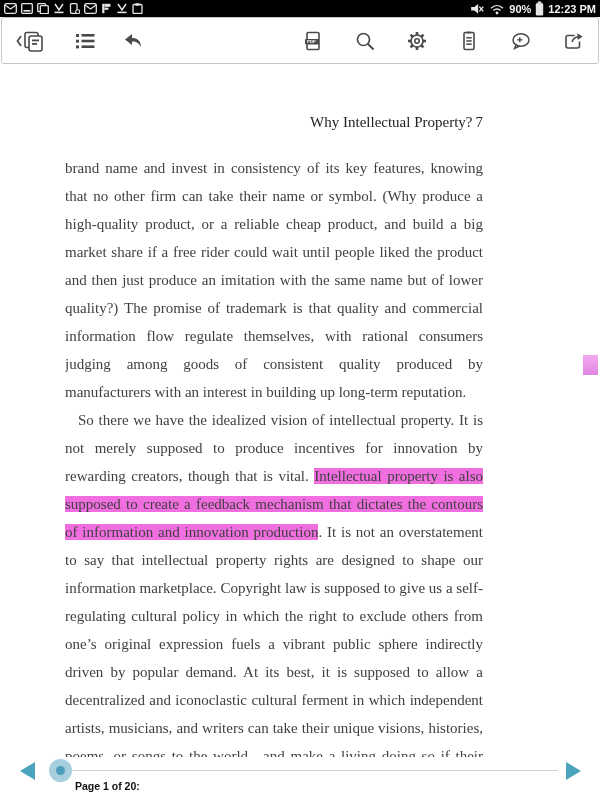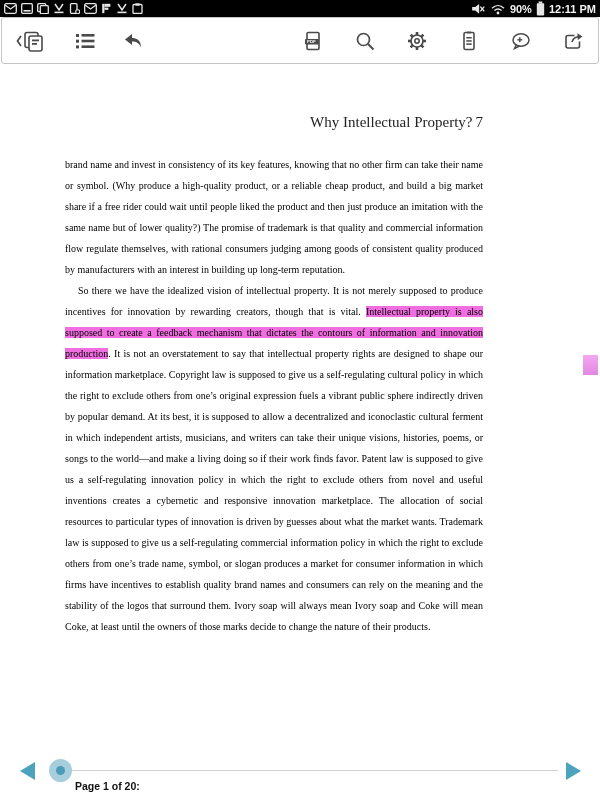--- a/index.html
+++ b/index.html
@@ -25,22 +25,22 @@
     color:#4a4a4a; cursor:pointer; }
   .tb-btn svg { display:block; }
   .back-combo { display:flex; align-items:center; color:#4a4a4a; }
 
   
   .pagewrap { position:absolute; top:64px; left:0; width:600px; height:693px; background:#fff; overflow:hidden; }
   .pageheader { position:absolute; top:50px; left:65px; width:418px; text-align:right;
     font-family:"Liberation Serif","DejaVu Serif",serif; font-size:15px; color:#222;
     display:flex; justify-content:flex-end; align-items:baseline; gap:3px; }
   .bodytext { position:absolute; top:90px; left:65px; width:418px; height:612px; overflow:hidden;
-    font-family:"Liberation Serif","DejaVu Serif",serif; font-size:10px; line-height:21px;
-    color:#000000; text-align:justify; }
+    font-family:"Liberation Serif","DejaVu Serif",serif; font-size:15px; line-height:28px;
+    color:#404040; text-align:justify; }
   .bodytext p.indent { text-indent:13px; }
   .hl { background:#f06ee0; }
 
   
   .hl-tab { position:absolute; top:355px; left:583px; width:15px; height:20px;
     background:linear-gradient(#f2a9f0,#e187e3); cursor:pointer; }
 
   
   .track { position:absolute; top:770px; left:58px; width:500px; height:1px; background:#d2d2d2; }
   .arrow { position:absolute; width:0; height:0; cursor:pointer; }
@@ -104,21 +104,21 @@
     <svg width="16" height="14" viewBox="0 0 20 16">
         <path d="M2.5 7 C7 2.8 13 2.8 17.5 7" fill="none" stroke="#e6e6e6" stroke-width="1.7"></path>
         <path d="M5.5 10 C8.2 7.6 11.8 7.6 14.5 10" fill="none" stroke="#e6e6e6" stroke-width="1.7"></path>
         <circle cx="10" cy="13" r="1.8" fill="#e6e6e6"></circle>
       </svg>
     <span>90%</span>
     <svg width="9" height="15" viewBox="0 0 9 15">
         <rect x="2.7" y="0.5" width="3.6" height="2" fill="#e6e6e6"></rect>
         <rect x="0.8" y="2.2" width="7.4" height="12.2" rx="0.8" fill="#e6e6e6"></rect>
       </svg>
-    <span>12:11 PM</span>
+    <span>12:23 PM</span>
   </div>
 </div>
 
 <div class="toolbar">
   <div class="tb-group tb-left">
     <div class="tb-btn back-combo" style="width:36px;">
       <svg width="34" height="26" viewBox="0 0 34 26">
           <path d="M6 8 L2.5 13 L6 18" fill="none" stroke="#4a4a4a" stroke-width="1.7"></path>
           <rect x="10" y="4.5" width="13" height="15" rx="2" fill="#fff" stroke="#4a4a4a" stroke-width="1.6"></rect>
           <rect x="14" y="8" width="13" height="15" rx="2" fill="#fff" stroke="#4a4a4a" stroke-width="1.6"></rect>

